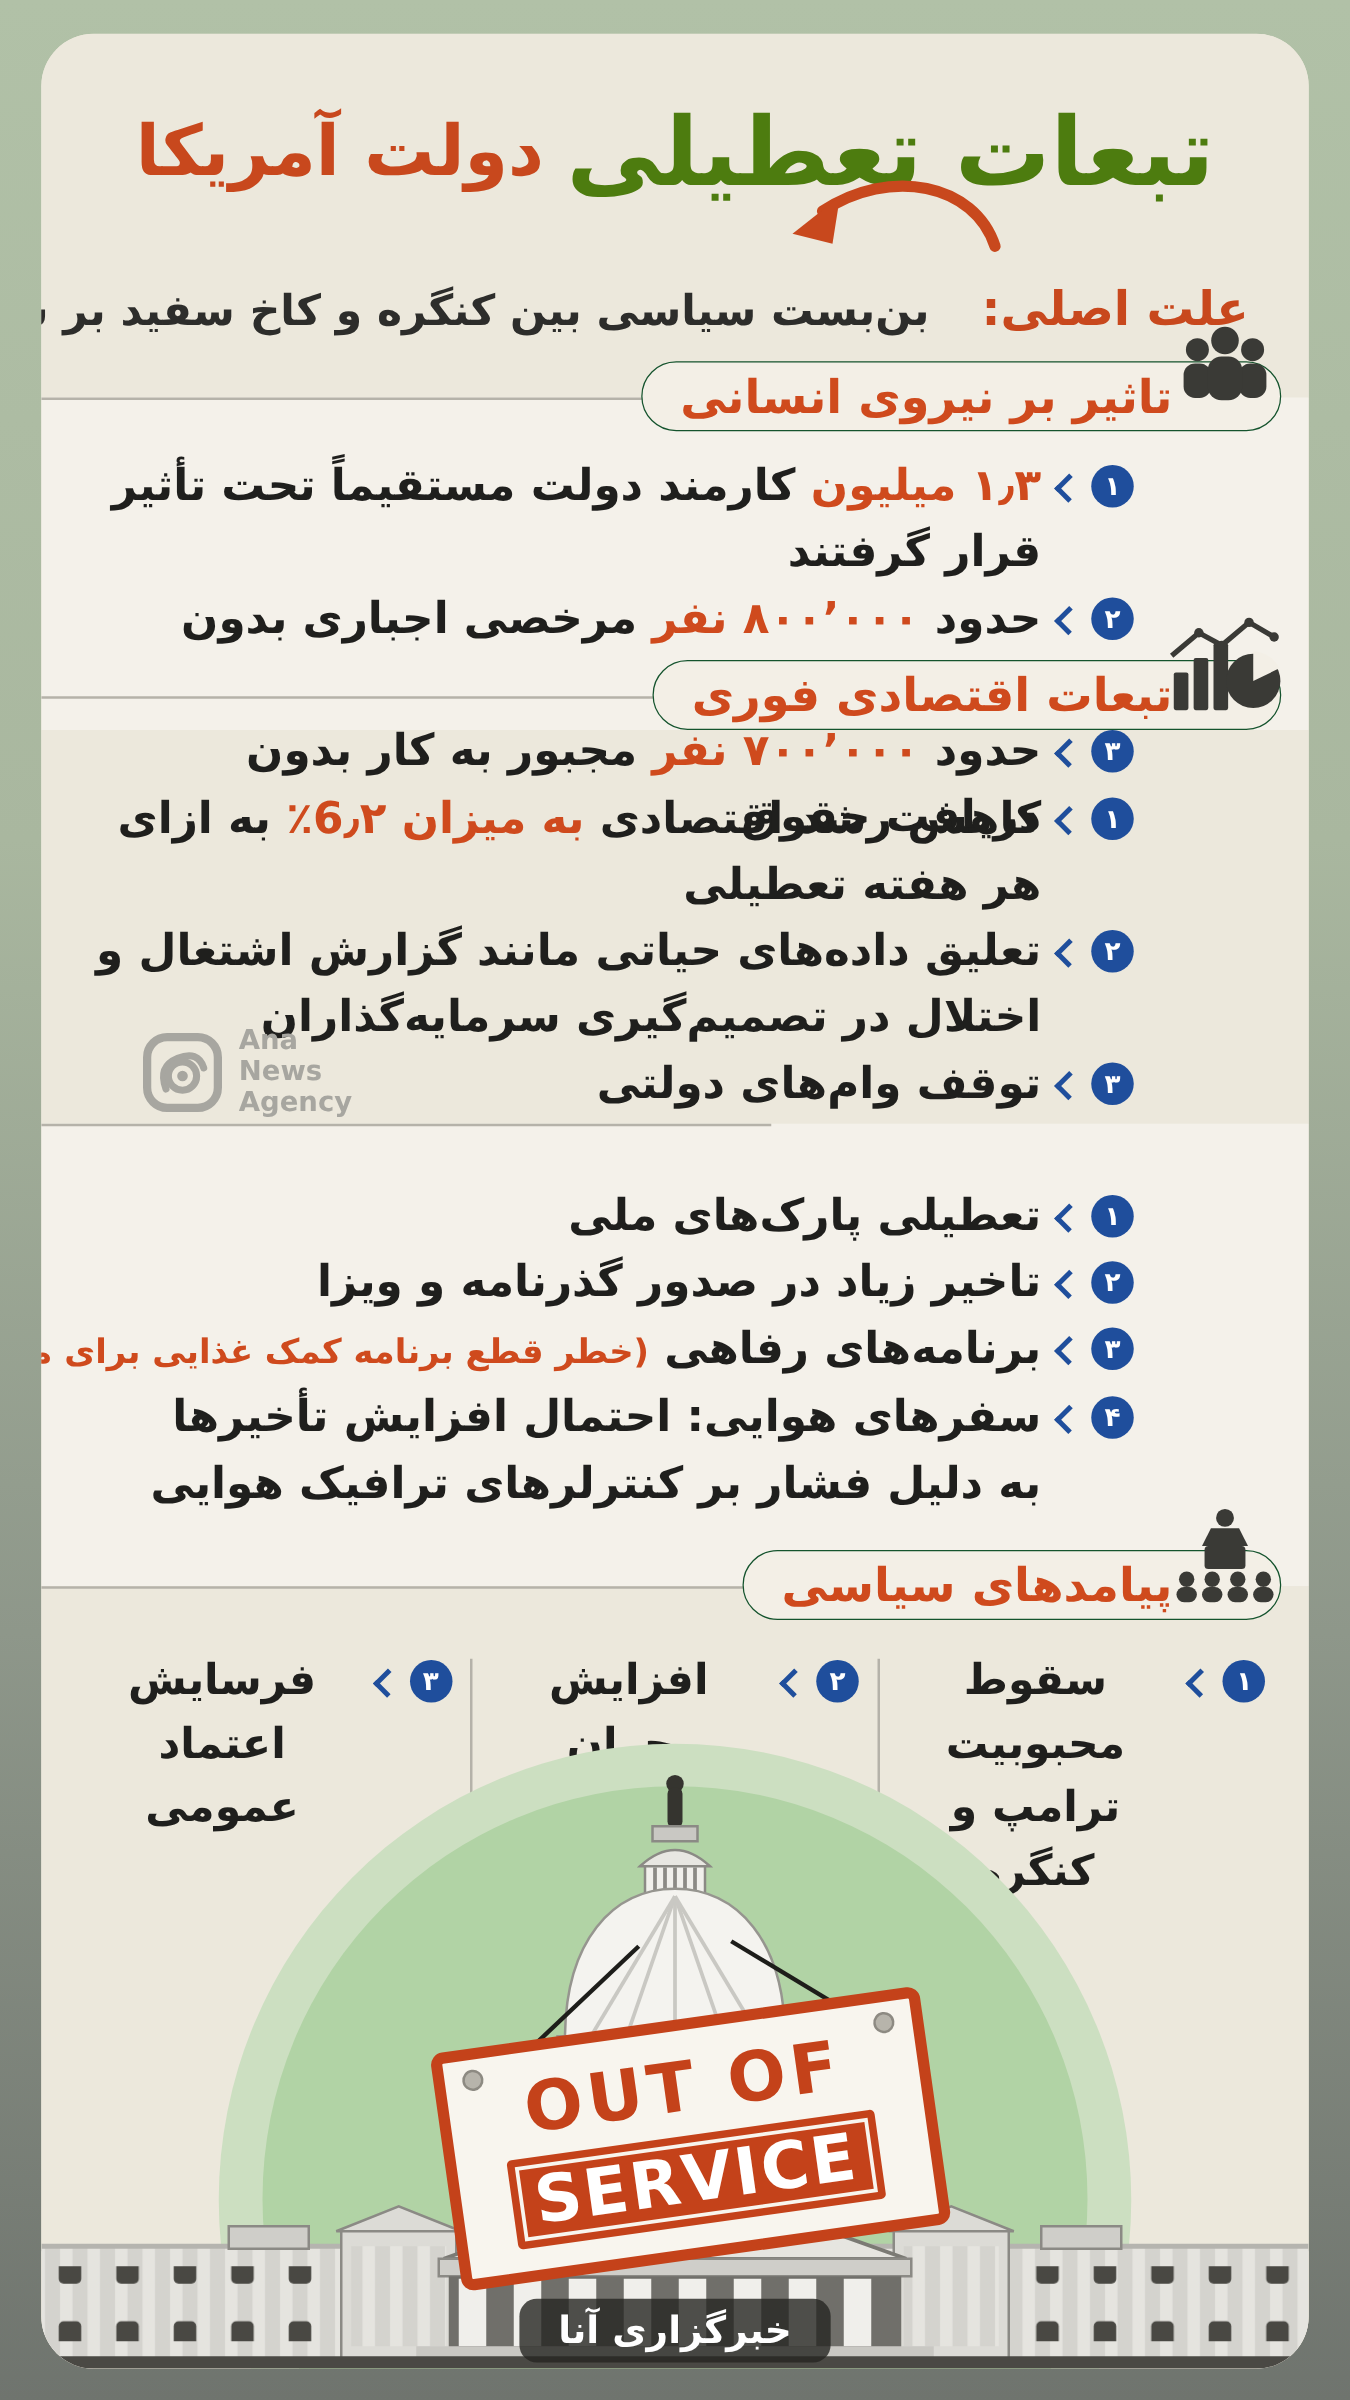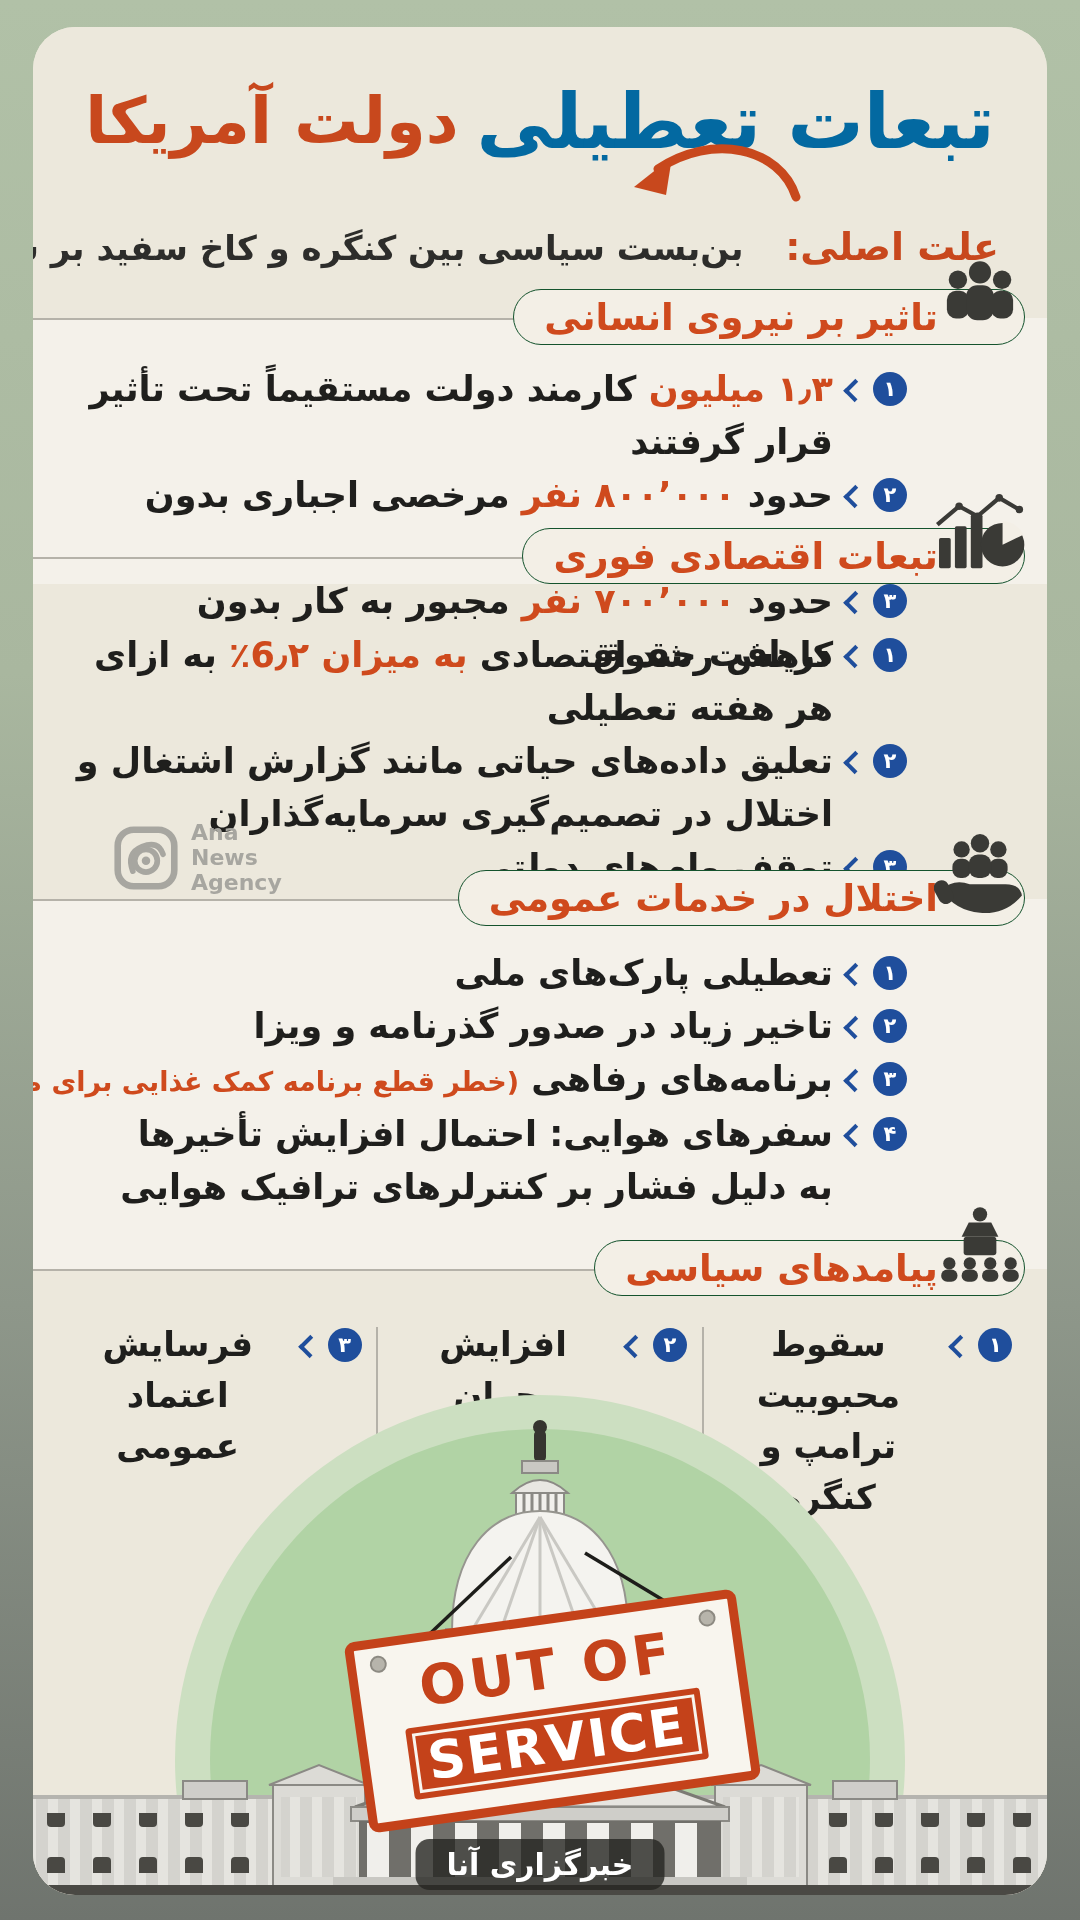--- a/index.html
+++ b/index.html
@@ -8,22 +8,22 @@
          background:linear-gradient(180deg,#b1c1a7 0%,#a9b79f 35%,#8e978a 68%,#6f746e 100%);}
   .card{position:absolute;left:33px;top:27px;width:1014px;height:1868px;border-radius:42px;
         background:#ece8dc;overflow:hidden;}
   .band{position:absolute;left:0;width:1014px;}
   .band.light{background:#f4f1ea;}
   .band.beige{background:#ece8dc;}
 
   
   .title{position:absolute;top:28px;left:0;width:1014px;height:132px;display:flex;flex-direction:row;
          justify-content:center;align-items:center;gap:18px;direction:rtl;white-space:nowrap;}
-  .title .t-blue{color:#0369a1;font-size:76px;letter-spacing:-1px;}
-  .title .t-orange{color:#c8481d;font-size:64px;letter-spacing:-1px;}
+  .title .t-blue{color:#4d7c0f;font-size:76px;letter-spacing:-1px;}
+  .title .t-orange{color:#c8481d;font-size:56px;letter-spacing:-1px;}
   .arrow-svg{position:absolute;left:585px;top:104px;width:190px;height:84px;}
 
   .cause{position:absolute;top:198px;right:48px;left:20px;direction:rtl;text-align:right;white-space:nowrap;}
   .cause .c-label{color:#c8481d;font-size:38px;margin-left:36px;}
   .cause .c-text{color:#2d2d2b;font-size:34px;}
 
   
   .sec-head{position:absolute;left:0;width:1014px;height:60px;}
   .sec-line{position:absolute;left:0;right:430px;top:29px;height:2px;background:#b5b2a9;}
   .sec-badge{position:absolute;right:22px;top:0;height:54px;border:1px solid #14532d;border-radius:32px;
@@ -204,37 +204,20 @@
       </svg>
       <div class="wm-text">
         <div>Ana</div>
         <div>News</div>
         <div>Agency</div>
       </div>
     </div>
 
     <div class="sec-head" style="top:843px;">
       <div class="sec-line"></div>
-      <div class="sec-badge">
-        <span class="sec-title">اختلال در خدمات عمومی</span>
-        <span class="sec-icon">
-          <svg viewBox="0 0 90 90">
-              <g fill="#3a3a36">
-            <circle cx="27" cy="20" r="8"></circle>
-                <rect x="18" y="29" width="18" height="19" rx="8"></rect>
-            <circle cx="63" cy="20" r="8"></circle>
-                <rect x="54" y="29" width="18" height="19" rx="8"></rect>
-            <circle cx="45" cy="14" r="9"></circle>
-                <rect x="34" y="25" width="22" height="23" rx="9"></rect>
-            <path d="M7,60 Q19,48 35,54 L70,54 Q84,54 86,65 Q70,84 45,82 Q21,80 7,60 Z"></path>
-            <rect x="2" y="50" width="15" height="24" rx="7" transform="rotate(-28 9 62)"></rect>
-          </g>
-            </svg>
-        </span>
-      </div>
     </div>
 
     <div class="items" style="top:920px;">
       <div class="item">
         <span class="bullet">۱</span>
         <span class="chev"></span>
         <div class="itext"><span>تعطیلی پارک‌های ملی</span></div>
       </div>
       <div class="item">
         <span class="bullet">۲</span>

